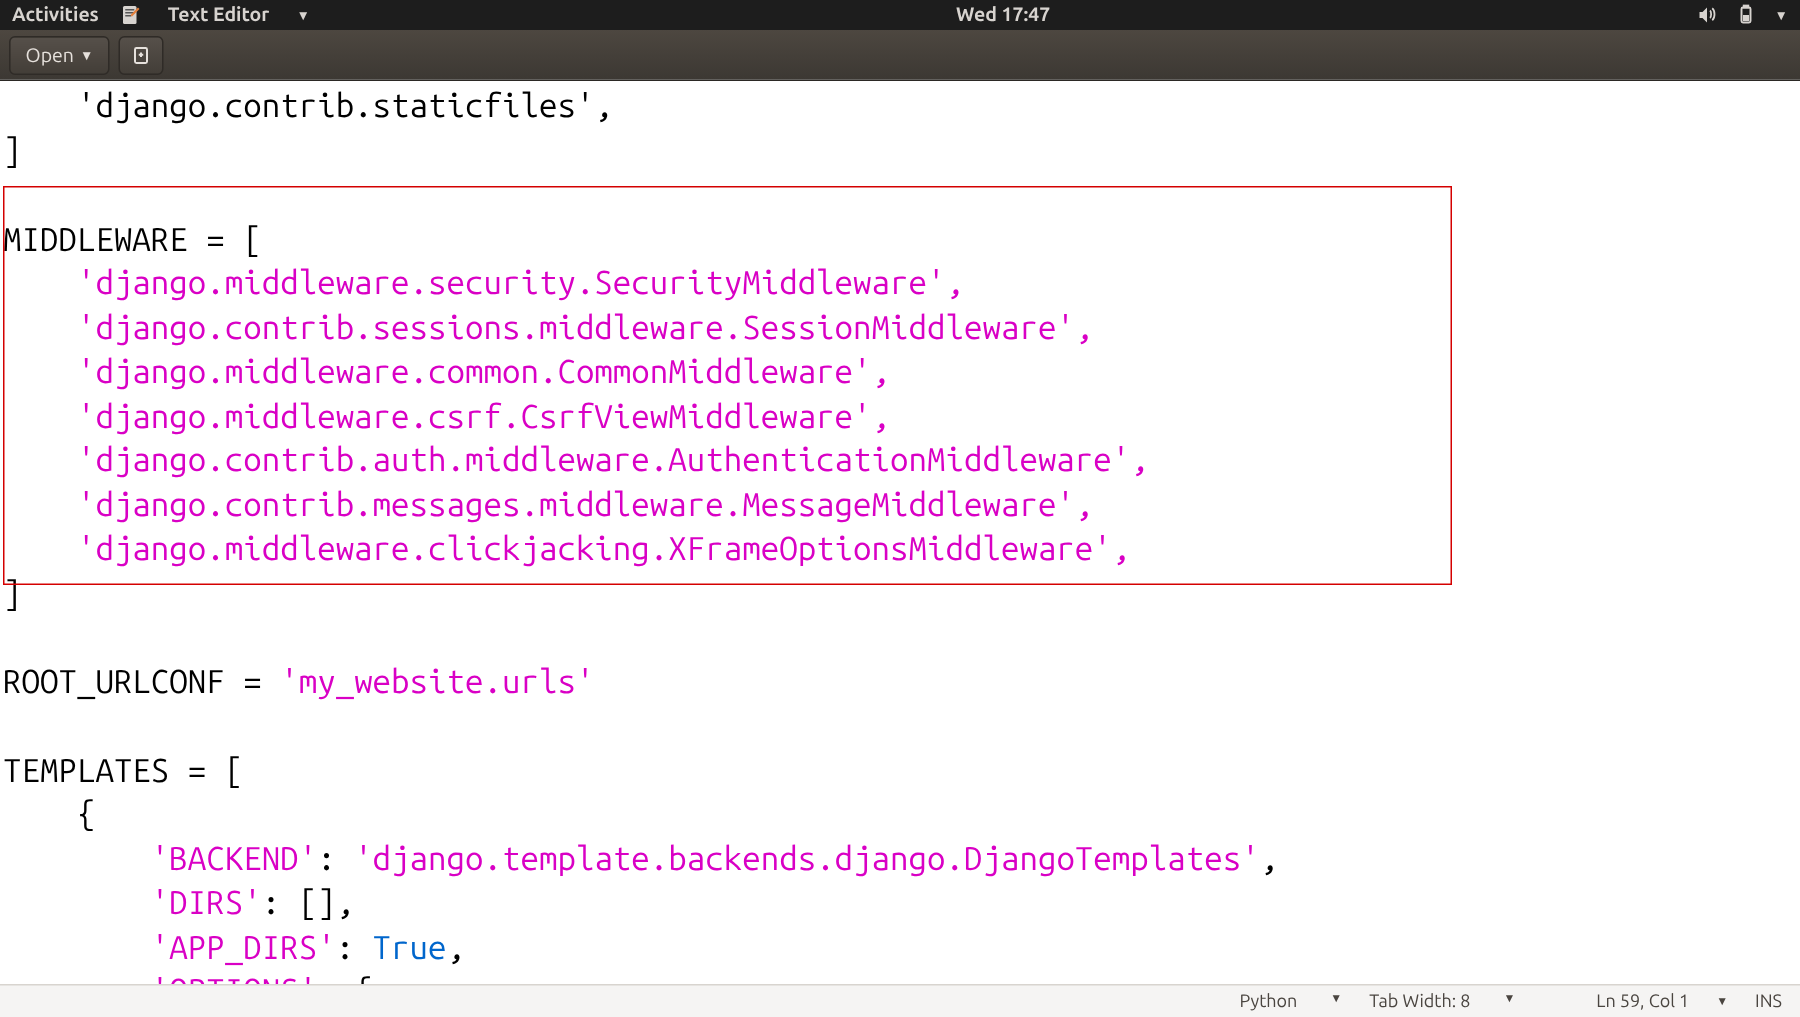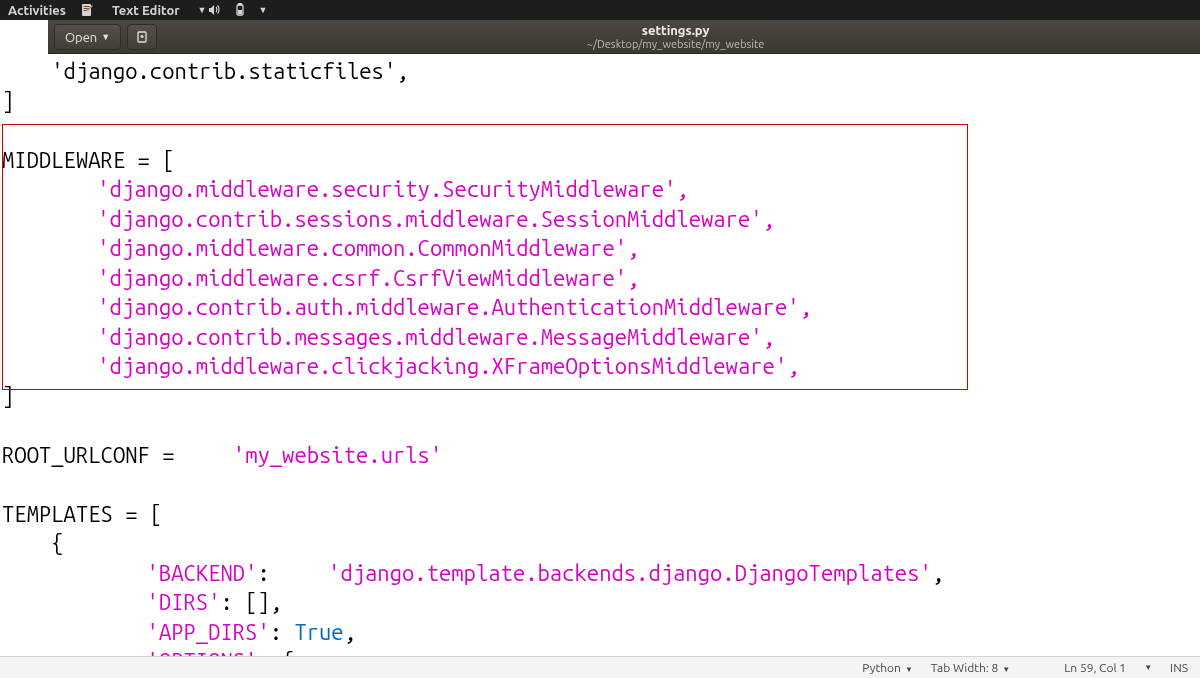--- a/index.html
+++ b/index.html
@@ -30,21 +30,20 @@
 .app-ind .dropdown-tri { font-size: 9px; }
 .gicon { width: 14px; height: 14px; display: inline-block; }
 .titlebar {
   height: 34px;
   background: linear-gradient(#4d4740, #3c3833);
   display: flex;
   align-items: center;
   padding: 0 6px;
   color: #e6e1dc;
   border-bottom: 1px solid #2b2824;
-  margin-left: 48px;
 }
 .tb-left { display: flex; align-items: center; gap: 6px; }
 .tb-btn {
   background: linear-gradient(#56504a, #433e38);
   border: 1px solid #2f2b27;
   border-radius: 4px;
   height: 26px;
   display: inline-flex;
   align-items: center;
   justify-content: center;
@@ -73,41 +72,41 @@
   padding-top: 2px;
 }
 .code {
   font-family: "Ubuntu Mono", "DejaVu Sans Mono", Menlo, Consolas, monospace;
   font-size: 22px;
   line-height: 29.5px;
   white-space: pre;
   color: #000;
   padding-left: 2px;
 }
-.tok-str { color: #d900c5; margin-left: 46px; }
+.tok-str { color: #d900c5; }
 .tok-kw { color: #0066cc; }
 .tok-cut { color: #000000; }
 .highlight-box {
   position: absolute;
   border: 1px solid #d40000;
   pointer-events: none;
 }
 .statusbar {
   height: 22px;
   background: #f5f4f3;
   border-top: 1px solid #d8d4cf;
   display: flex;
   align-items: center;
   justify-content: flex-end;
   gap: 18px;
   padding: 0 12px;
   font-size: 12px;
   color: #4a4540;
 }
-.statusbar .sb-item { display: inline-flex; align-items: flex-end; gap: 4px; }
+.statusbar .sb-item { display: inline-flex; align-items: flex-start; gap: 22px; }
 .sb-tri { font-size: 8px; }
 .sb-gap { width: 18px; }
 svg { display: block; }
 </style>
 </head>
 <body>
 
 <div class="top-panel">
   <div class="left">
     <span>Activities</span>
@@ -118,20 +117,21 @@
             <rect x="3.5" y="3" width="6" height="1" fill="#555"></rect>
             <rect x="3.5" y="5" width="6" height="1" fill="#555"></rect>
             <rect x="3.5" y="7" width="4" height="1" fill="#555"></rect>
             <path d="M8 8 L13 3 L12 2 L7 7 Z" fill="#e37f3c"></path>
           </svg>
       </span>
       <span>Text Editor</span>
       <span class="dropdown-tri">▼</span>
     </span>
   </div>
+  <div class="center">Wed 17:47</div>
   <div class="right">
     <span class="gicon">
       <svg viewBox="0 0 14 14" fill="#d7d3cf">
           <path d="M2 5v4h2l3 3V2L4 5H2z"></path>
           <path d="M9 4c1 .8 1 4.2 0 5" stroke="#d7d3cf" fill="none" stroke-width="1.2"></path>
           <path d="M10.5 2.5c2 1.5 2 6.5 0 8" stroke="#d7d3cf" fill="none" stroke-width="1.2"></path>
         </svg>
     </span>
     <span class="gicon">
       <svg viewBox="0 0 14 14" fill="none" stroke="#d7d3cf" stroke-width="1.3">
@@ -151,24 +151,20 @@
       <span style="font-size:9px;margin-left:4px">▼</span>
     </div>
     <div class="tb-btn small">
       <span class="gicon">
         <svg viewBox="0 0 14 14" fill="none" stroke="#e6e1dc" stroke-width="1.3">
             <rect x="3" y="2" width="8" height="10" rx="1"></rect>
             <path d="M5.5 6.5h3M7 5v3"></path>
           </svg>
       </span>
     </div>
-  </div>
-  <div class="tb-center">
-    <div class="filename">settings.py</div>
-    <div class="path">~/Desktop/my_website/my_website</div>
   </div>
 </div>
 
 <div class="editor">
   <div class="highlight-box" style="left:2px; top:70px; width:966px; height:266px;"></div>
   <div class="code"><span class="tok-cut">    'django.contrib.staticfiles',</span>
 <span>]</span>
 <span></span>
 <span>MIDDLEWARE = [</span>
 <span class="tok-str">    'django.middleware.security.SecurityMiddleware',</span>

